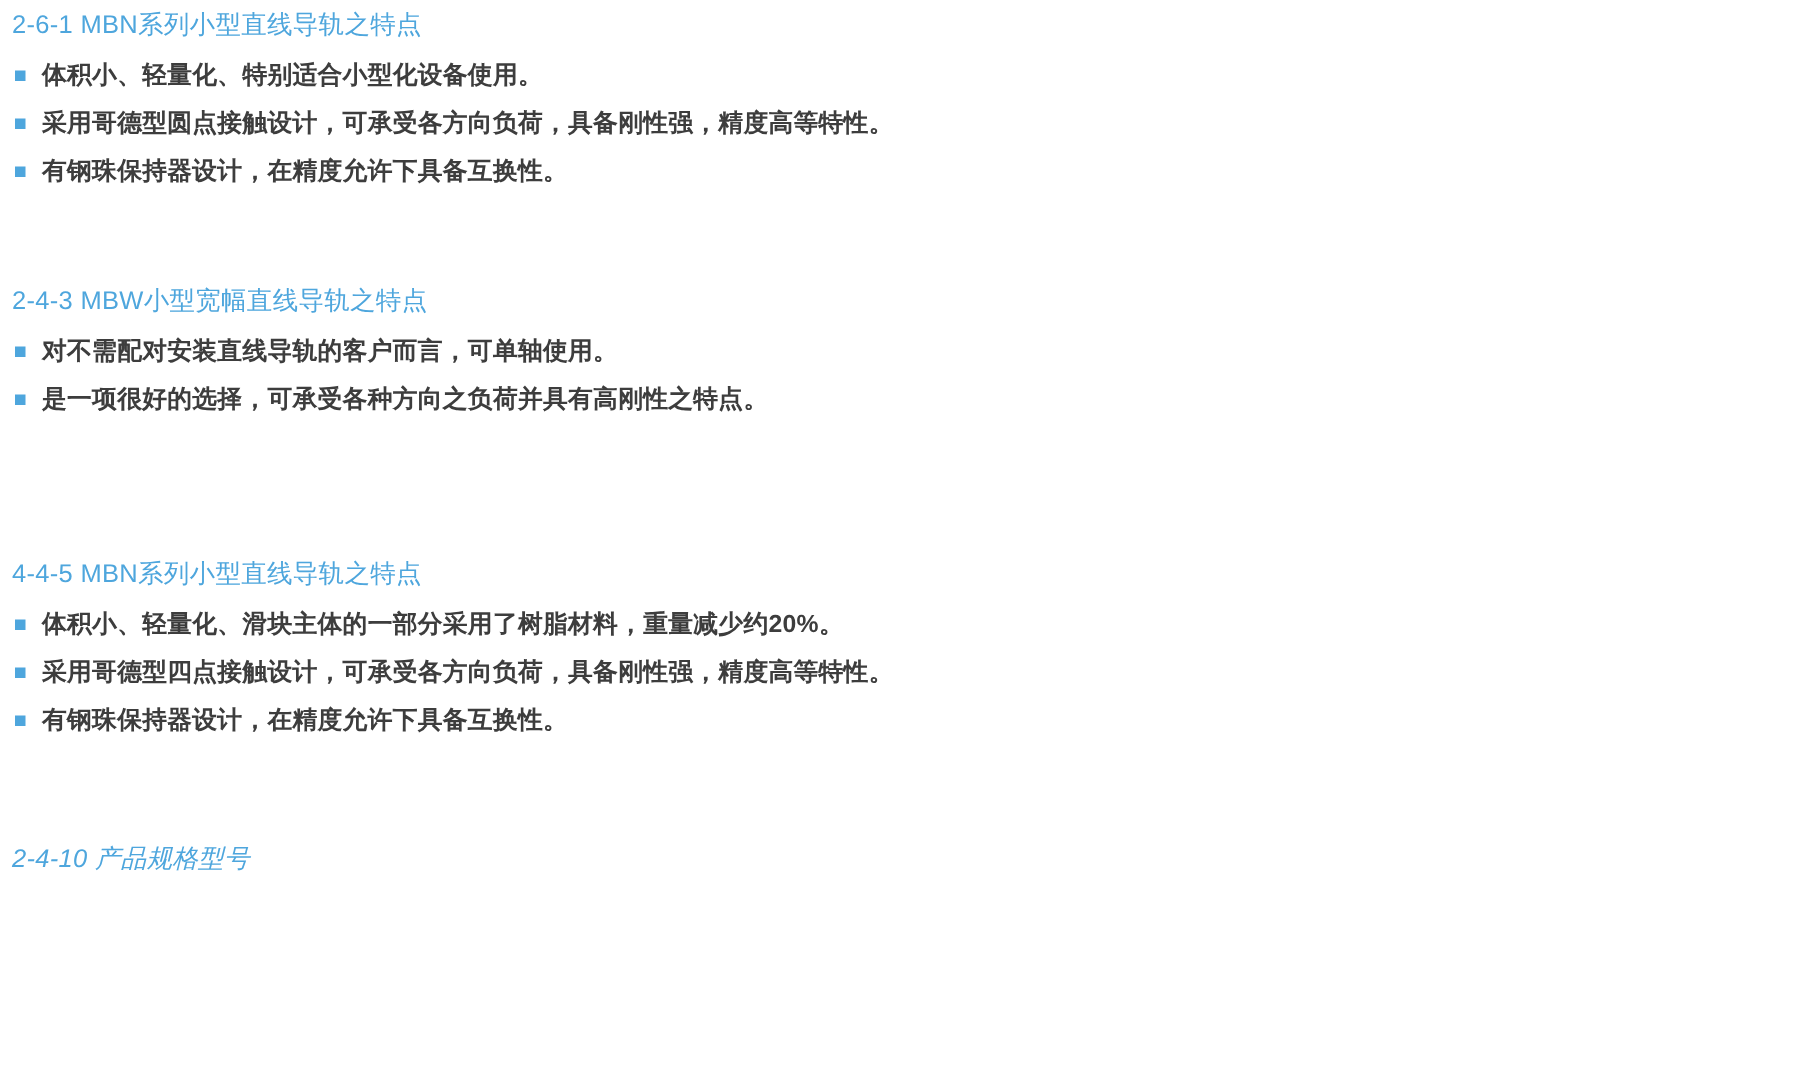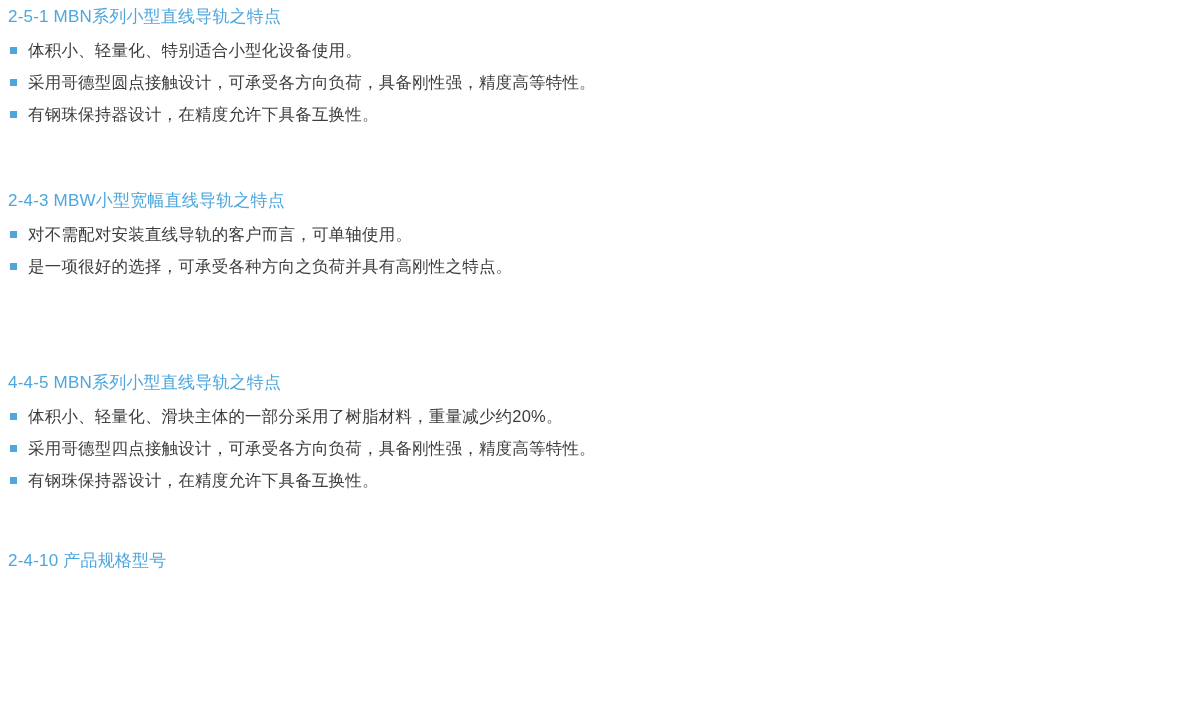--- a/index.html
+++ b/index.html
@@ -29,20 +29,21 @@
     font-size: 17px;
     line-height: 22px;
     letter-spacing: 0.2px;
     font-weight: 400;
     margin: 0 0 6px 0;
   }
   ul.bullets {
     list-style: none;
     margin: 0;
     padding: 0;
+    font-weight: bold;
   }
   ul.bullets li {
     position: relative;
     padding-left: 20px;
     font-size: 16.5px;
     line-height: 32px;
     color: #3d3d3d;
     letter-spacing: 0.2px;
   }
   ul.bullets li .bullet-mark {
@@ -62,29 +63,29 @@
     margin: 0;
     text-align: justify;
     text-justify: inter-ideograph;
   }
   .brand-hl {
     color: #4ea6dd;
   }
   .sec-1 { position: absolute; top: 6px; left: 0; right: 0; }
   .sec-2 { position: absolute; top: 190px; left: 0; right: 0; }
   .sec-3 { position: absolute; top: 372px; left: 0; right: 0; }
-  .sec-4 { position: absolute; top: 550px; left: 0; right: 0; }
+  .sec-4 { position: absolute; top: 562px; left: 0; right: 0; font-style: italic; }
 </style>
 </head>
 <body>
 
 <div class="page">
 
   <div class="section sec-1">
-    <h2 class="section-title">2-5-1 MBN系列小型直线导轨之特点</h2>
+    <h2 class="section-title">2-6-1 MBN系列小型直线导轨之特点</h2>
     <ul class="bullets">
       <li>
         <span class="bullet-mark"></span>
         <span>体积小、轻量化、特别适合小型化设备使用。</span>
       </li>
       <li>
         <span class="bullet-mark"></span>
         <span>采用哥德型圆点接触设计，可承受各方向负荷，具备刚性强，精度高等特性。</span>
       </li>
       <li>

